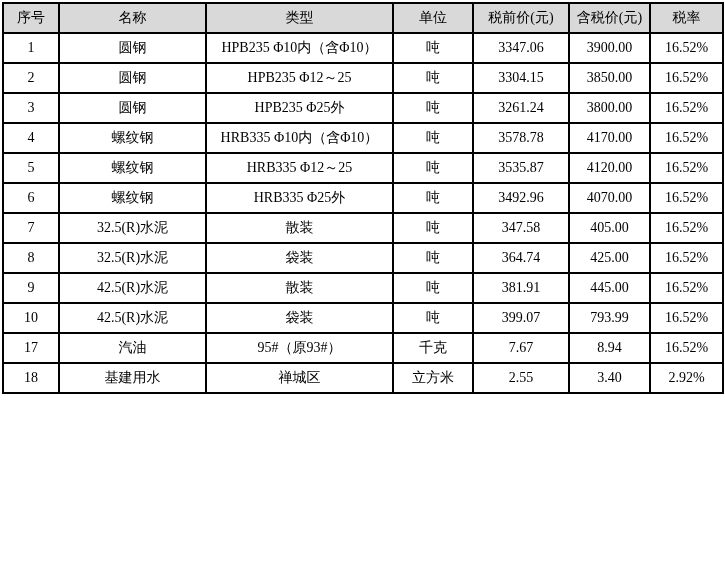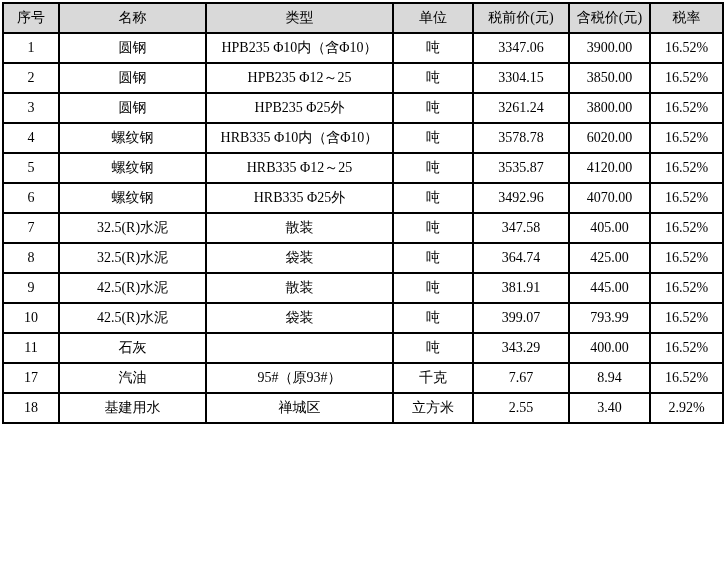--- a/index.html
+++ b/index.html
@@ -97,21 +97,21 @@
         <td>3261.24</td>
         <td>3800.00</td>
         <td>16.52%</td>
       </tr>
       <tr>
         <td>4</td>
         <td>螺纹钢</td>
         <td>HRB335 Φ10内（含Φ10）</td>
         <td>吨</td>
         <td>3578.78</td>
-        <td>6020.00</td>
+        <td>4170.00</td>
         <td>16.52%</td>
       </tr>
       <tr>
         <td>5</td>
         <td>螺纹钢</td>
         <td>HRB335 Φ12～25</td>
         <td>吨</td>
         <td>3535.87</td>
         <td>4120.00</td>
         <td>16.52%</td>
@@ -155,29 +155,20 @@
       <tr>
         <td>10</td>
         <td>42.5(R)水泥</td>
         <td>袋装</td>
         <td>吨</td>
         <td>399.07</td>
         <td>793.99</td>
         <td>16.52%</td>
       </tr>
       <tr>
-        <td>11</td>
-        <td>石灰</td>
-        <td></td>
-        <td>吨</td>
-        <td>343.29</td>
-        <td>400.00</td>
-        <td>16.52%</td>
-      </tr>
-      <tr>
         <td>17</td>
         <td>汽油</td>
         <td>95#（原93#）</td>
         <td>千克</td>
         <td>7.67</td>
         <td>8.94</td>
         <td>16.52%</td>
       </tr>
       <tr>
         <td>18</td>

